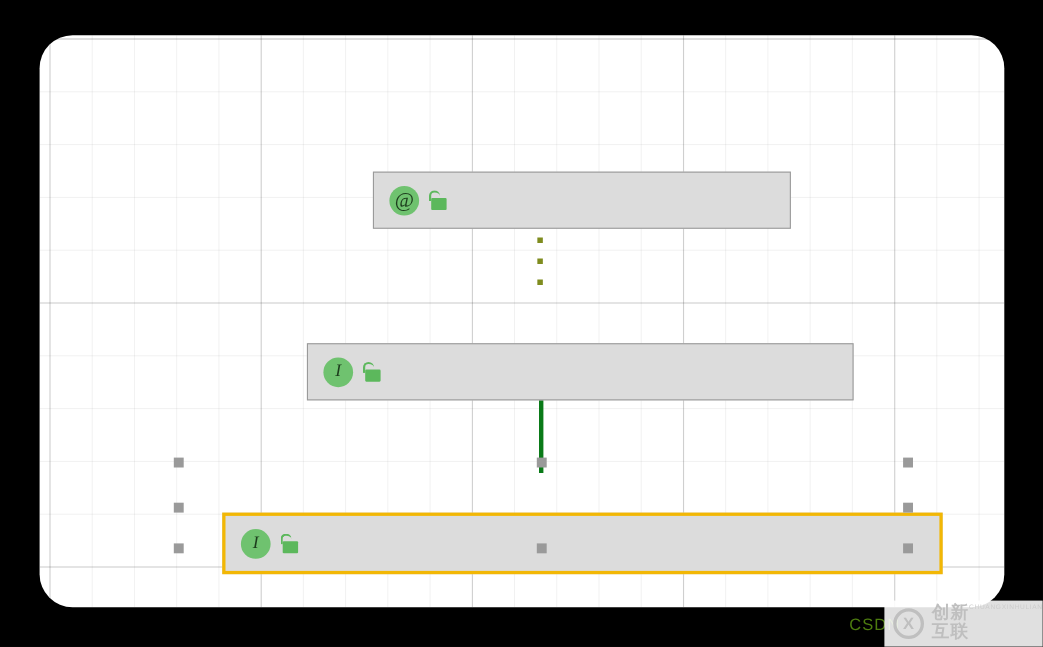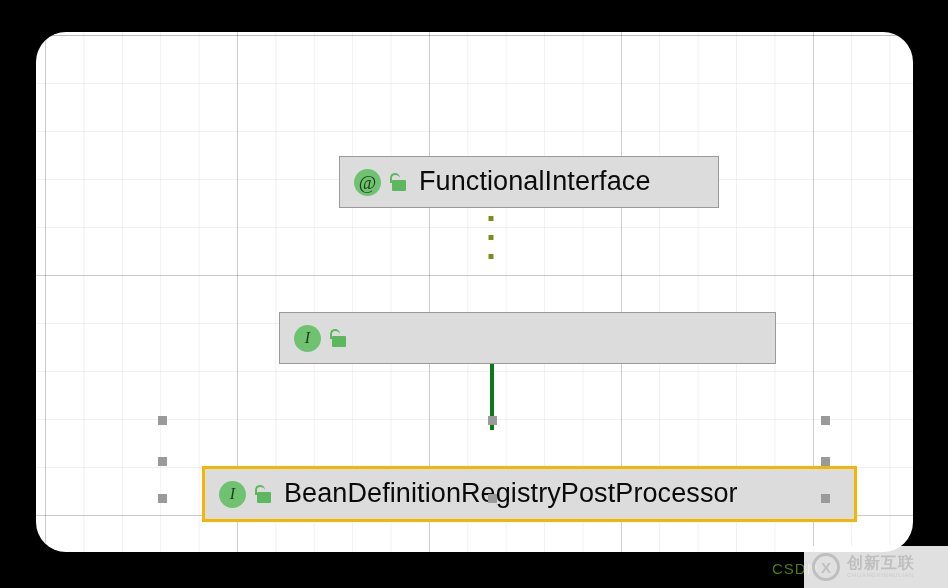--- a/index.html
+++ b/index.html
@@ -186,21 +186,21 @@
     margin-right: 7px;
   }
   #watermark .wm-logo span {
     font-size: 15px;
     font-weight: bold;
     color: #bfbfbf;
     line-height: 1;
   }
   #watermark .wm-text {
     display: flex;
-    flex-direction: column;
+    flex-direction: row;
     justify-content: center;
   }
   #watermark .wm-cn {
     font-size: 16px;
     color: #bfbfbf;
     letter-spacing: 1px;
     line-height: 1.05;
     font-weight: bold;
   }
   #watermark .wm-py {
@@ -233,42 +233,40 @@
     </svg>
 
     <div class="node" id="node-functionalinterface">
       <span class="icon-stereotype">
         <span class="glyph">@</span>
       </span>
       <span class="icon-lock">
         <span class="shackle"></span>
         <span class="body"></span>
       </span>
-      <span class="label">FunctionalInterface</span>
     </div>
 
     <div class="node" id="node-beanfactorypostprocessor">
       <span class="icon-stereotype">
         <span class="glyph iface">I</span>
       </span>
       <span class="icon-lock">
         <span class="shackle"></span>
         <span class="body"></span>
       </span>
     </div>
 
     <div class="node selected" id="node-beandefinitionregistrypostprocessor">
       <span class="icon-stereotype">
         <span class="glyph iface">I</span>
       </span>
       <span class="icon-lock">
         <span class="shackle"></span>
         <span class="body"></span>
       </span>
-      <span class="label">BeanDefinitionRegistryPostProcessor</span>
     </div>
 
     <div class="handle" style="left:122px; top:384px;"></div>
     <div class="handle" style="left:452px; top:384px;"></div>
     <div class="handle" style="left:785px; top:384px;"></div>
     <div class="handle" style="left:122px; top:425px;"></div>
     <div class="handle" style="left:785px; top:425px;"></div>
     <div class="handle" style="left:122px; top:462px;"></div>
     <div class="handle" style="left:452px; top:462px;"></div>
     <div class="handle" style="left:785px; top:462px;"></div>

